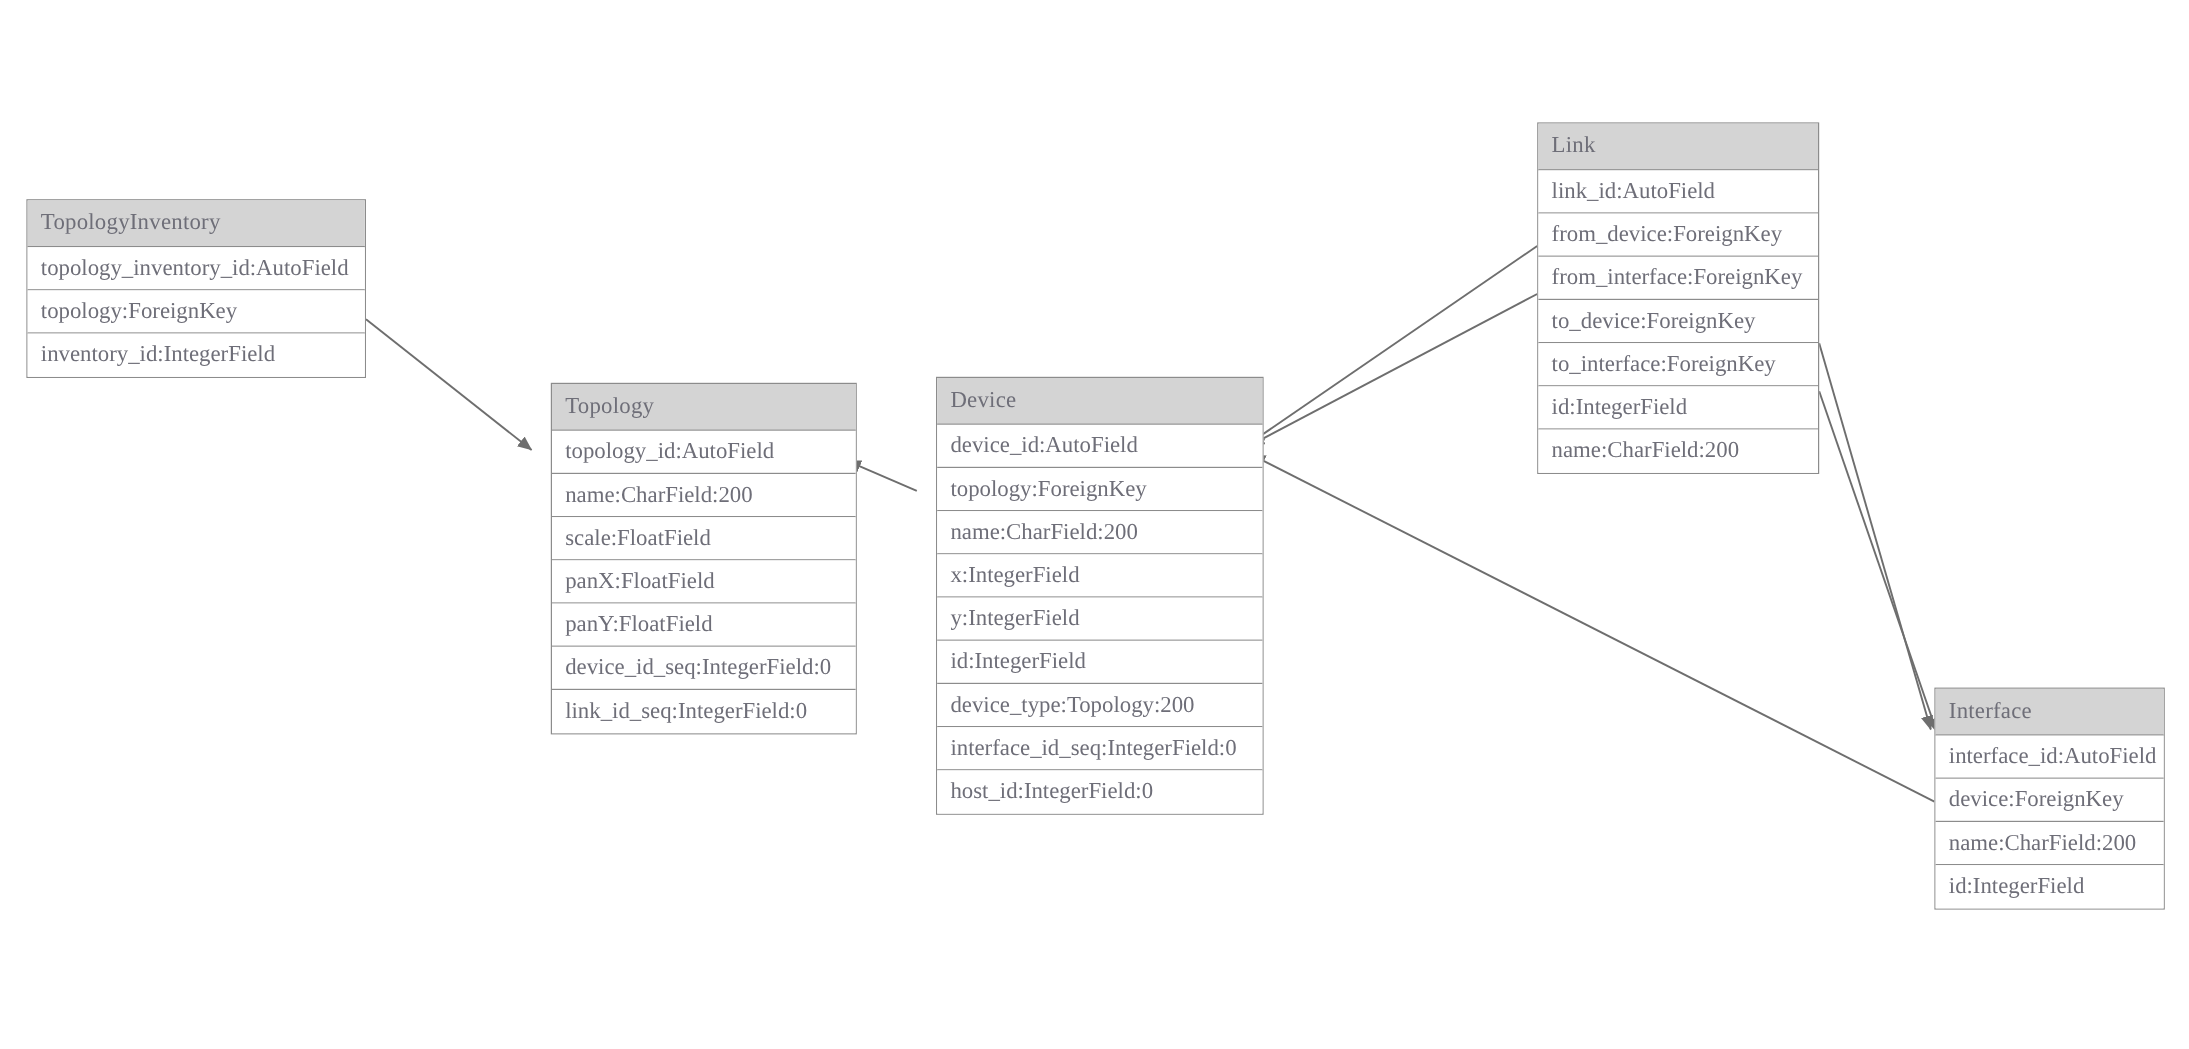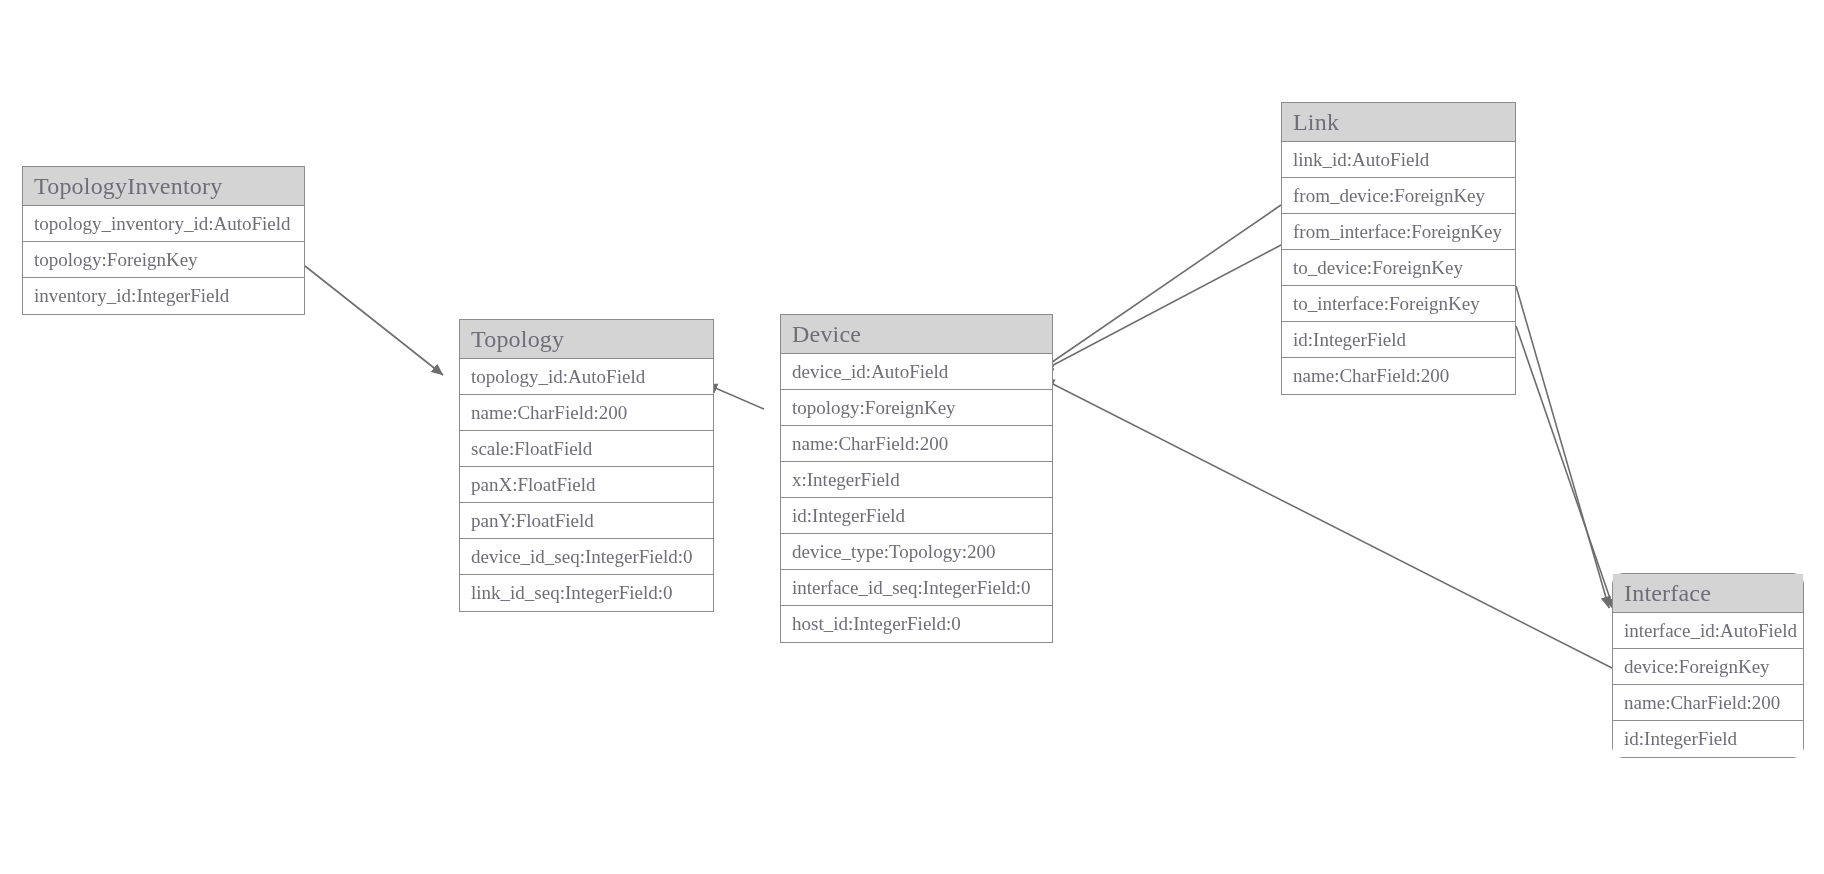--- a/index.html
+++ b/index.html
@@ -31,21 +31,21 @@
     z-index: 2;
   }
   .entity-header {
     box-sizing: border-box;
     height: 39px;
     background: #d4d4d4;
     border-bottom: 1px solid #8c8c8c;
     display: flex;
     align-items: center;
     padding: 0 0 0 11px;
-    font-size: 24px;
+    font-size: 19px;
     color: #6e6e78;
     white-space: nowrap;
     letter-spacing: 0.2px;
   }
   .entity-row {
     box-sizing: border-box;
     height: 36px;
     border-bottom: 1px solid #8c8c8c;
     display: flex;
     align-items: center;
@@ -106,38 +106,39 @@
     <div class="entity-row">device_id_seq:IntegerField:0</div>
     <div class="entity-row">link_id_seq:IntegerField:0</div>
   </div>
 
   <div class="entity" style="left:780px; top:314px; width:273px;">
     <div class="entity-header">Device</div>
     <div class="entity-row">device_id:AutoField</div>
     <div class="entity-row">topology:ForeignKey</div>
     <div class="entity-row">name:CharField:200</div>
     <div class="entity-row">x:IntegerField</div>
+    <div class="entity-row">y:IntegerField</div>
     <div class="entity-row">id:IntegerField</div>
     <div class="entity-row">device_type:Topology:200</div>
     <div class="entity-row">interface_id_seq:IntegerField:0</div>
     <div class="entity-row">host_id:IntegerField:0</div>
   </div>
 
   <div class="entity" style="left:1281px; top:102px; width:235px;">
     <div class="entity-header">Link</div>
     <div class="entity-row">link_id:AutoField</div>
     <div class="entity-row">from_device:ForeignKey</div>
     <div class="entity-row">from_interface:ForeignKey</div>
     <div class="entity-row">to_device:ForeignKey</div>
     <div class="entity-row">to_interface:ForeignKey</div>
     <div class="entity-row">id:IntegerField</div>
     <div class="entity-row">name:CharField:200</div>
   </div>
 
-  <div class="entity" style="left:1612px; top:573px; width:192px;border-radius:11px;">
+  <div class="entity" style="left:1612px; top:573px; width:192px;">
     <div class="entity-header">Interface</div>
     <div class="entity-row">interface_id:AutoField</div>
     <div class="entity-row">device:ForeignKey</div>
     <div class="entity-row">name:CharField:200</div>
     <div class="entity-row">id:IntegerField</div>
   </div>
 
 </div>
 
 </body></html>

